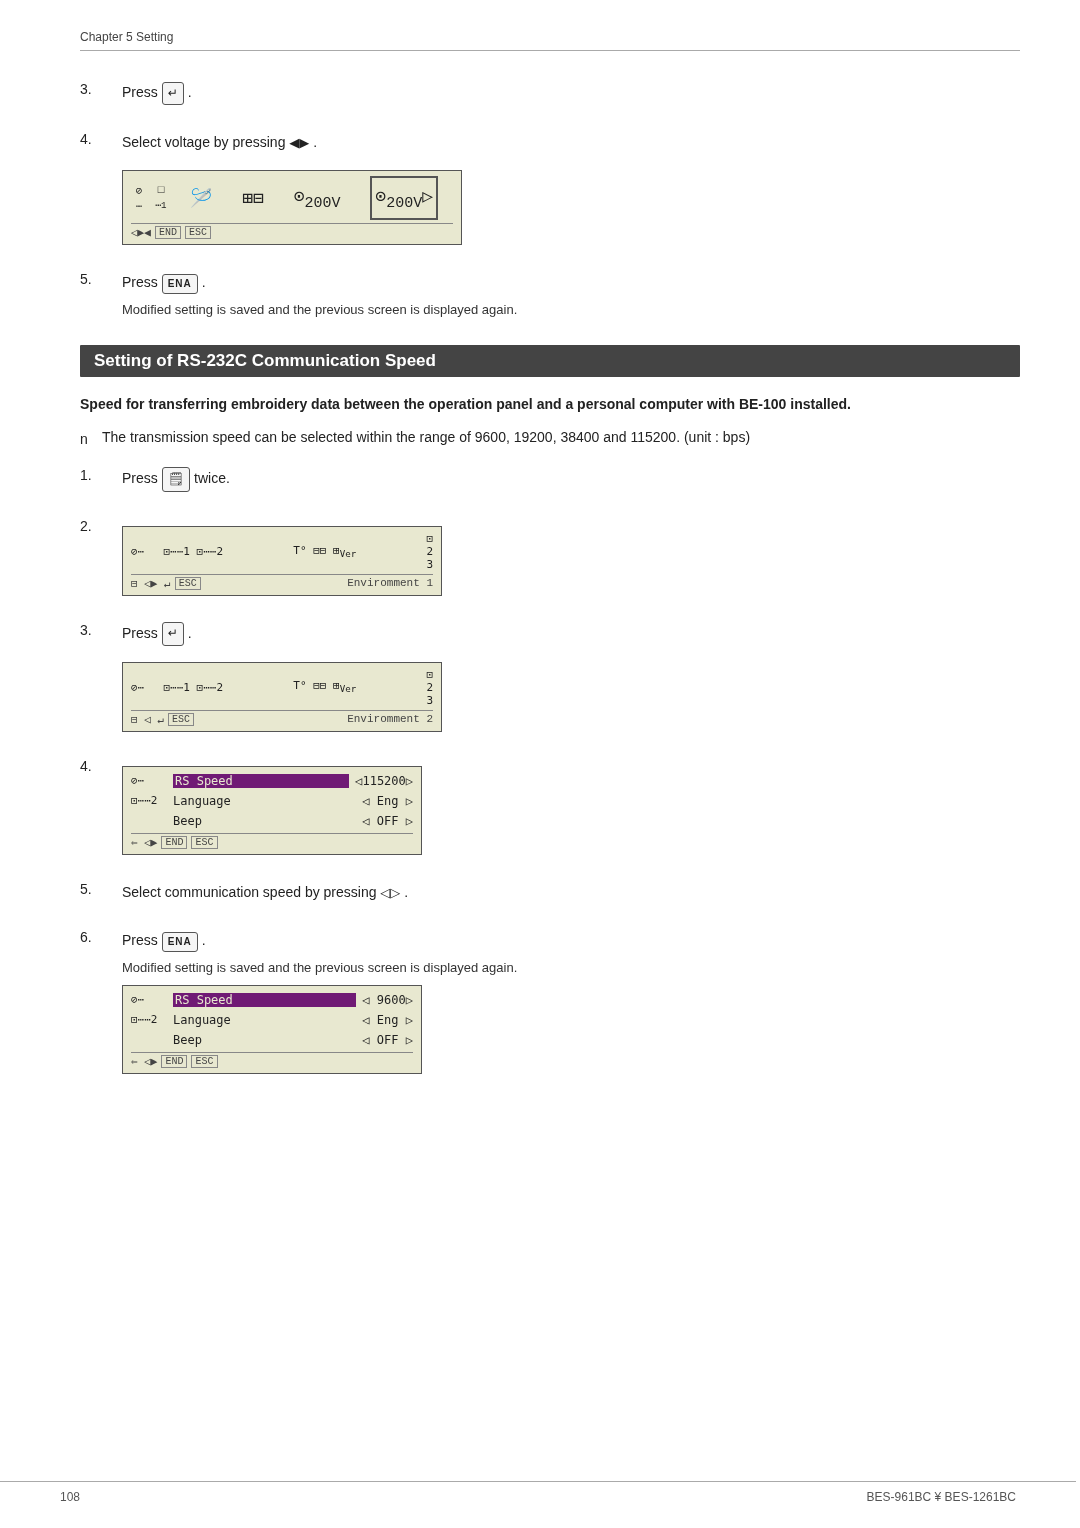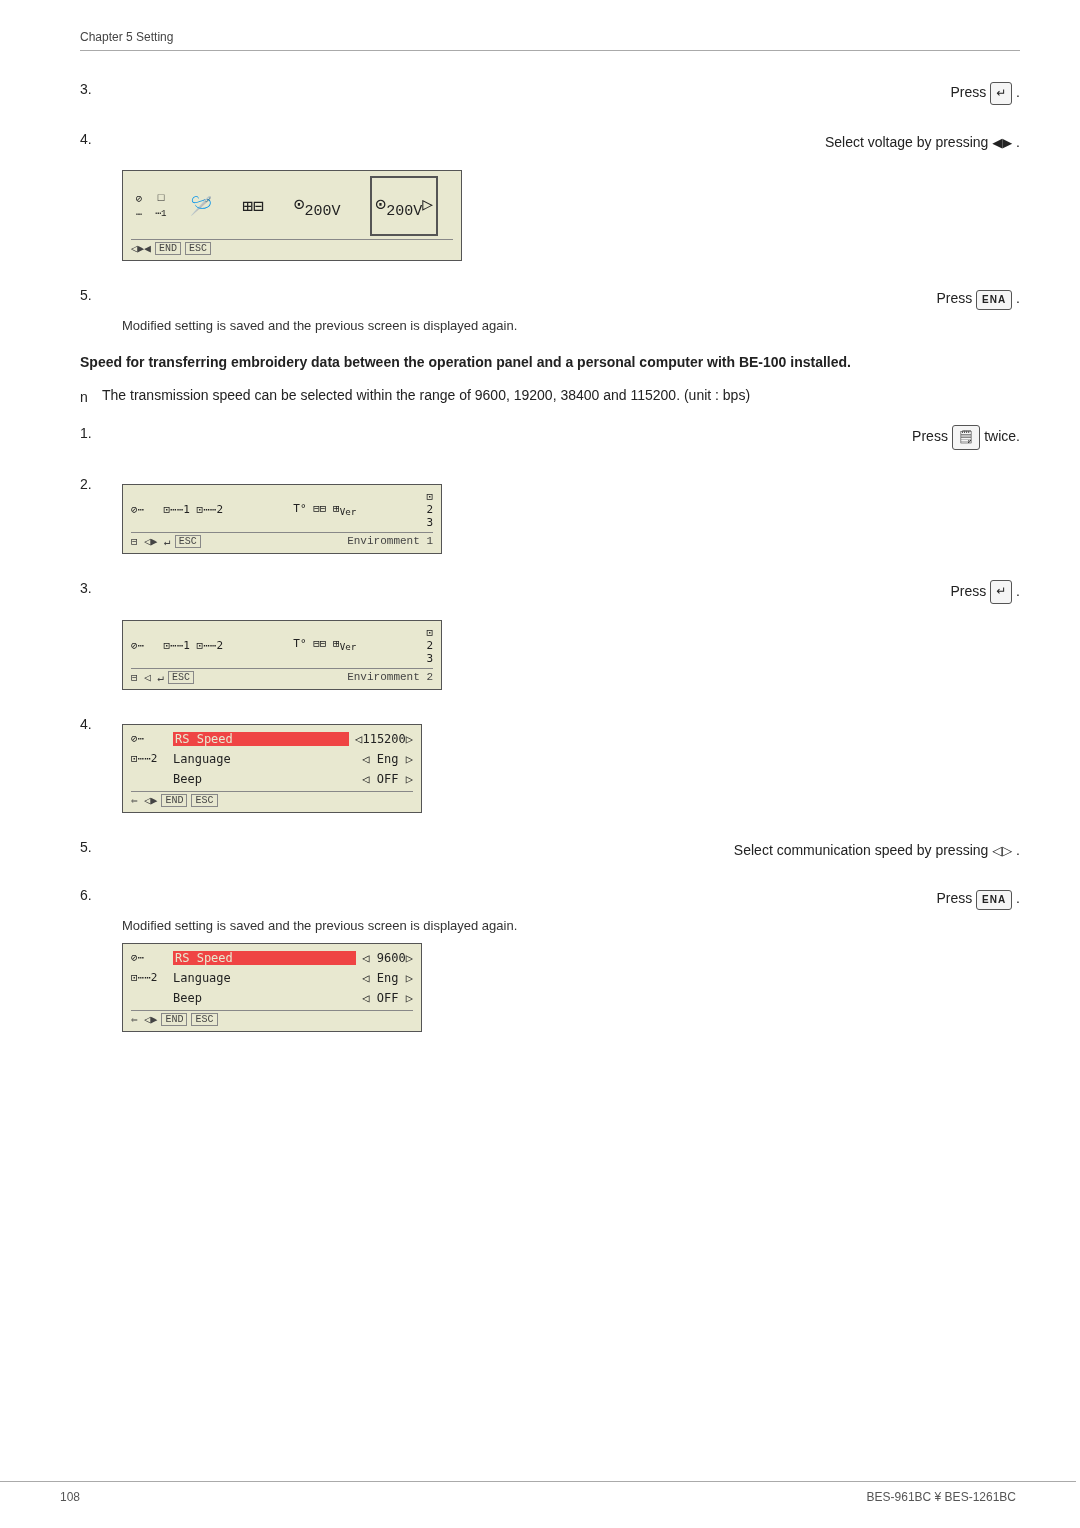--- a/index.html
+++ b/index.html
@@ -33,21 +33,20 @@
       min-width: 30px;
       font-size: 14px;
     }
     .step-content {
       flex: 1;
     }
     .step-text {
       font-size: 14px;
       line-height: 1.6;
       margin-bottom: 8px;
-      text-align: right;
     }
     .key-btn {
       display: inline-flex;
       align-items: center;
       justify-content: center;
       border: 1.5px solid #555;
       border-radius: 3px;
       padding: 1px 5px;
       font-size: 12px;
       background: #f5f5f5;
@@ -145,21 +144,21 @@
       padding: 0 60px;
       font-size: 12px;
       color: #555;
       border-top: 1px solid #aaa;
       padding-top: 8px;
     }
     .arrow-sym {
       font-size: 13px;
     }
     .lcd-highlighted {
-      background: #ef4444;
+      background: #701a75;
       color: #e8e8d0;
       padding: 0 2px;
     }
   </style>
 </head>
 <body>
 
 <div class="page-container">
 
   <div class="top-bar">
@@ -187,21 +186,21 @@
       </div>
       
       <div class="lcd-screen lcd-screen-wide">
         <div class="lcd-row">
           <span class="lcd-icon">⊘<br><sub>⋯</sub></span>
           <span class="lcd-icon">□<br><sub>⋯1</sub></span>
           <span style="flex:1; display:flex; align-items:center; justify-content:space-around; font-size:18px;">
             <span>🪡</span>
             <span>⊞⊟</span>
             <span>⊙<sub>200V</sub></span>
-            <span style="border:2px solid #555; padding:15px 3px;">⊙<sub>200V</sub>▷</span>
+            <span style="border:2px solid #555; padding:7px 3px;">⊙<sub>200V</sub>▷</span>
           </span>
         </div>
         <div class="lcd-bottom-bar">
           <span>◁▶◀</span>
           <span class="lcd-label-box">END</span>
           <span class="lcd-label-box">ESC</span>
         </div>
       </div>
     </div>
   </div>
@@ -213,20 +212,23 @@
         <span>Press </span>
         <span class="key-btn">
             <span class="key-ena">ENA</span>
           </span>
         <span> .</span>
       </div>
       <div class="sub-note">Modified setting is saved and the previous screen is displayed again.</div>
     </div>
   </div>
 
+  <div class="section-header">
+    <span>Setting of RS-232C Communication Speed</span>
+  </div>
 
   <p class="body-text">
     Speed for transferring embroidery data between the operation panel and a personal computer with BE-100 installed.
   </p>
 
   <div class="note-row">
     <span class="note-bullet">n</span>
     <span>The transmission speed can be selected within the range of 9600, 19200, 38400 and 115200.  (unit : bps)</span>
   </div>
 

